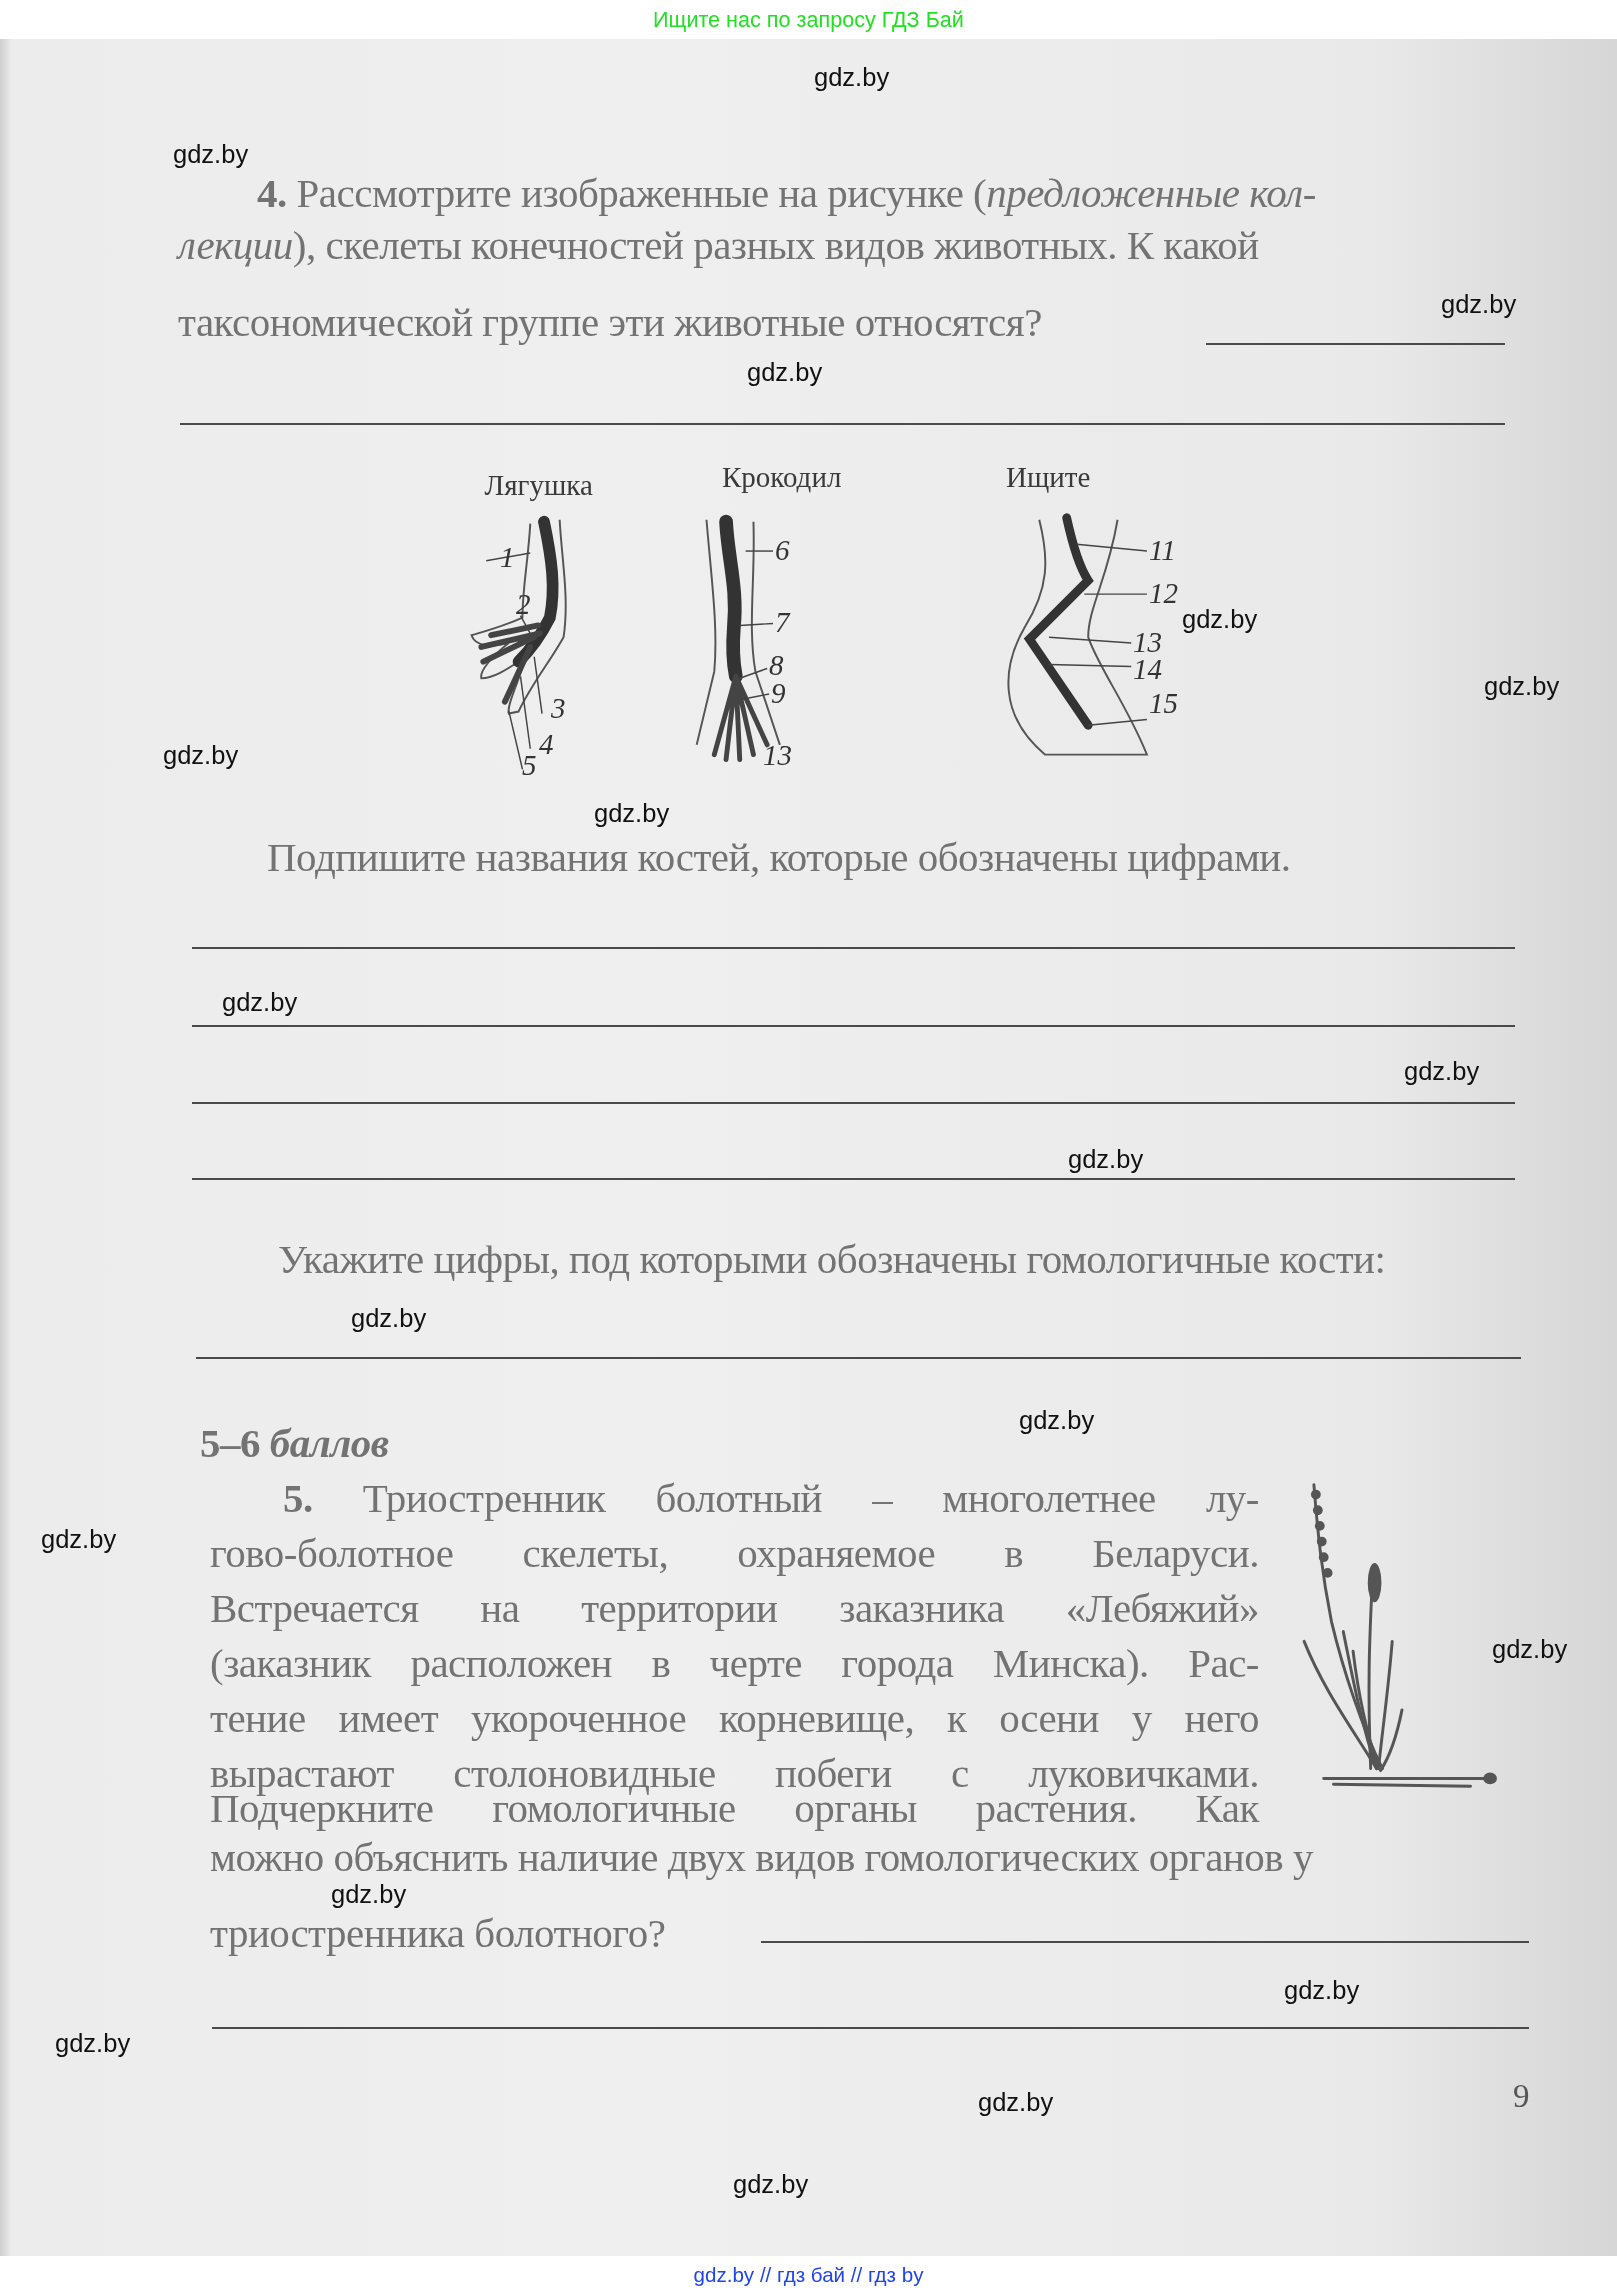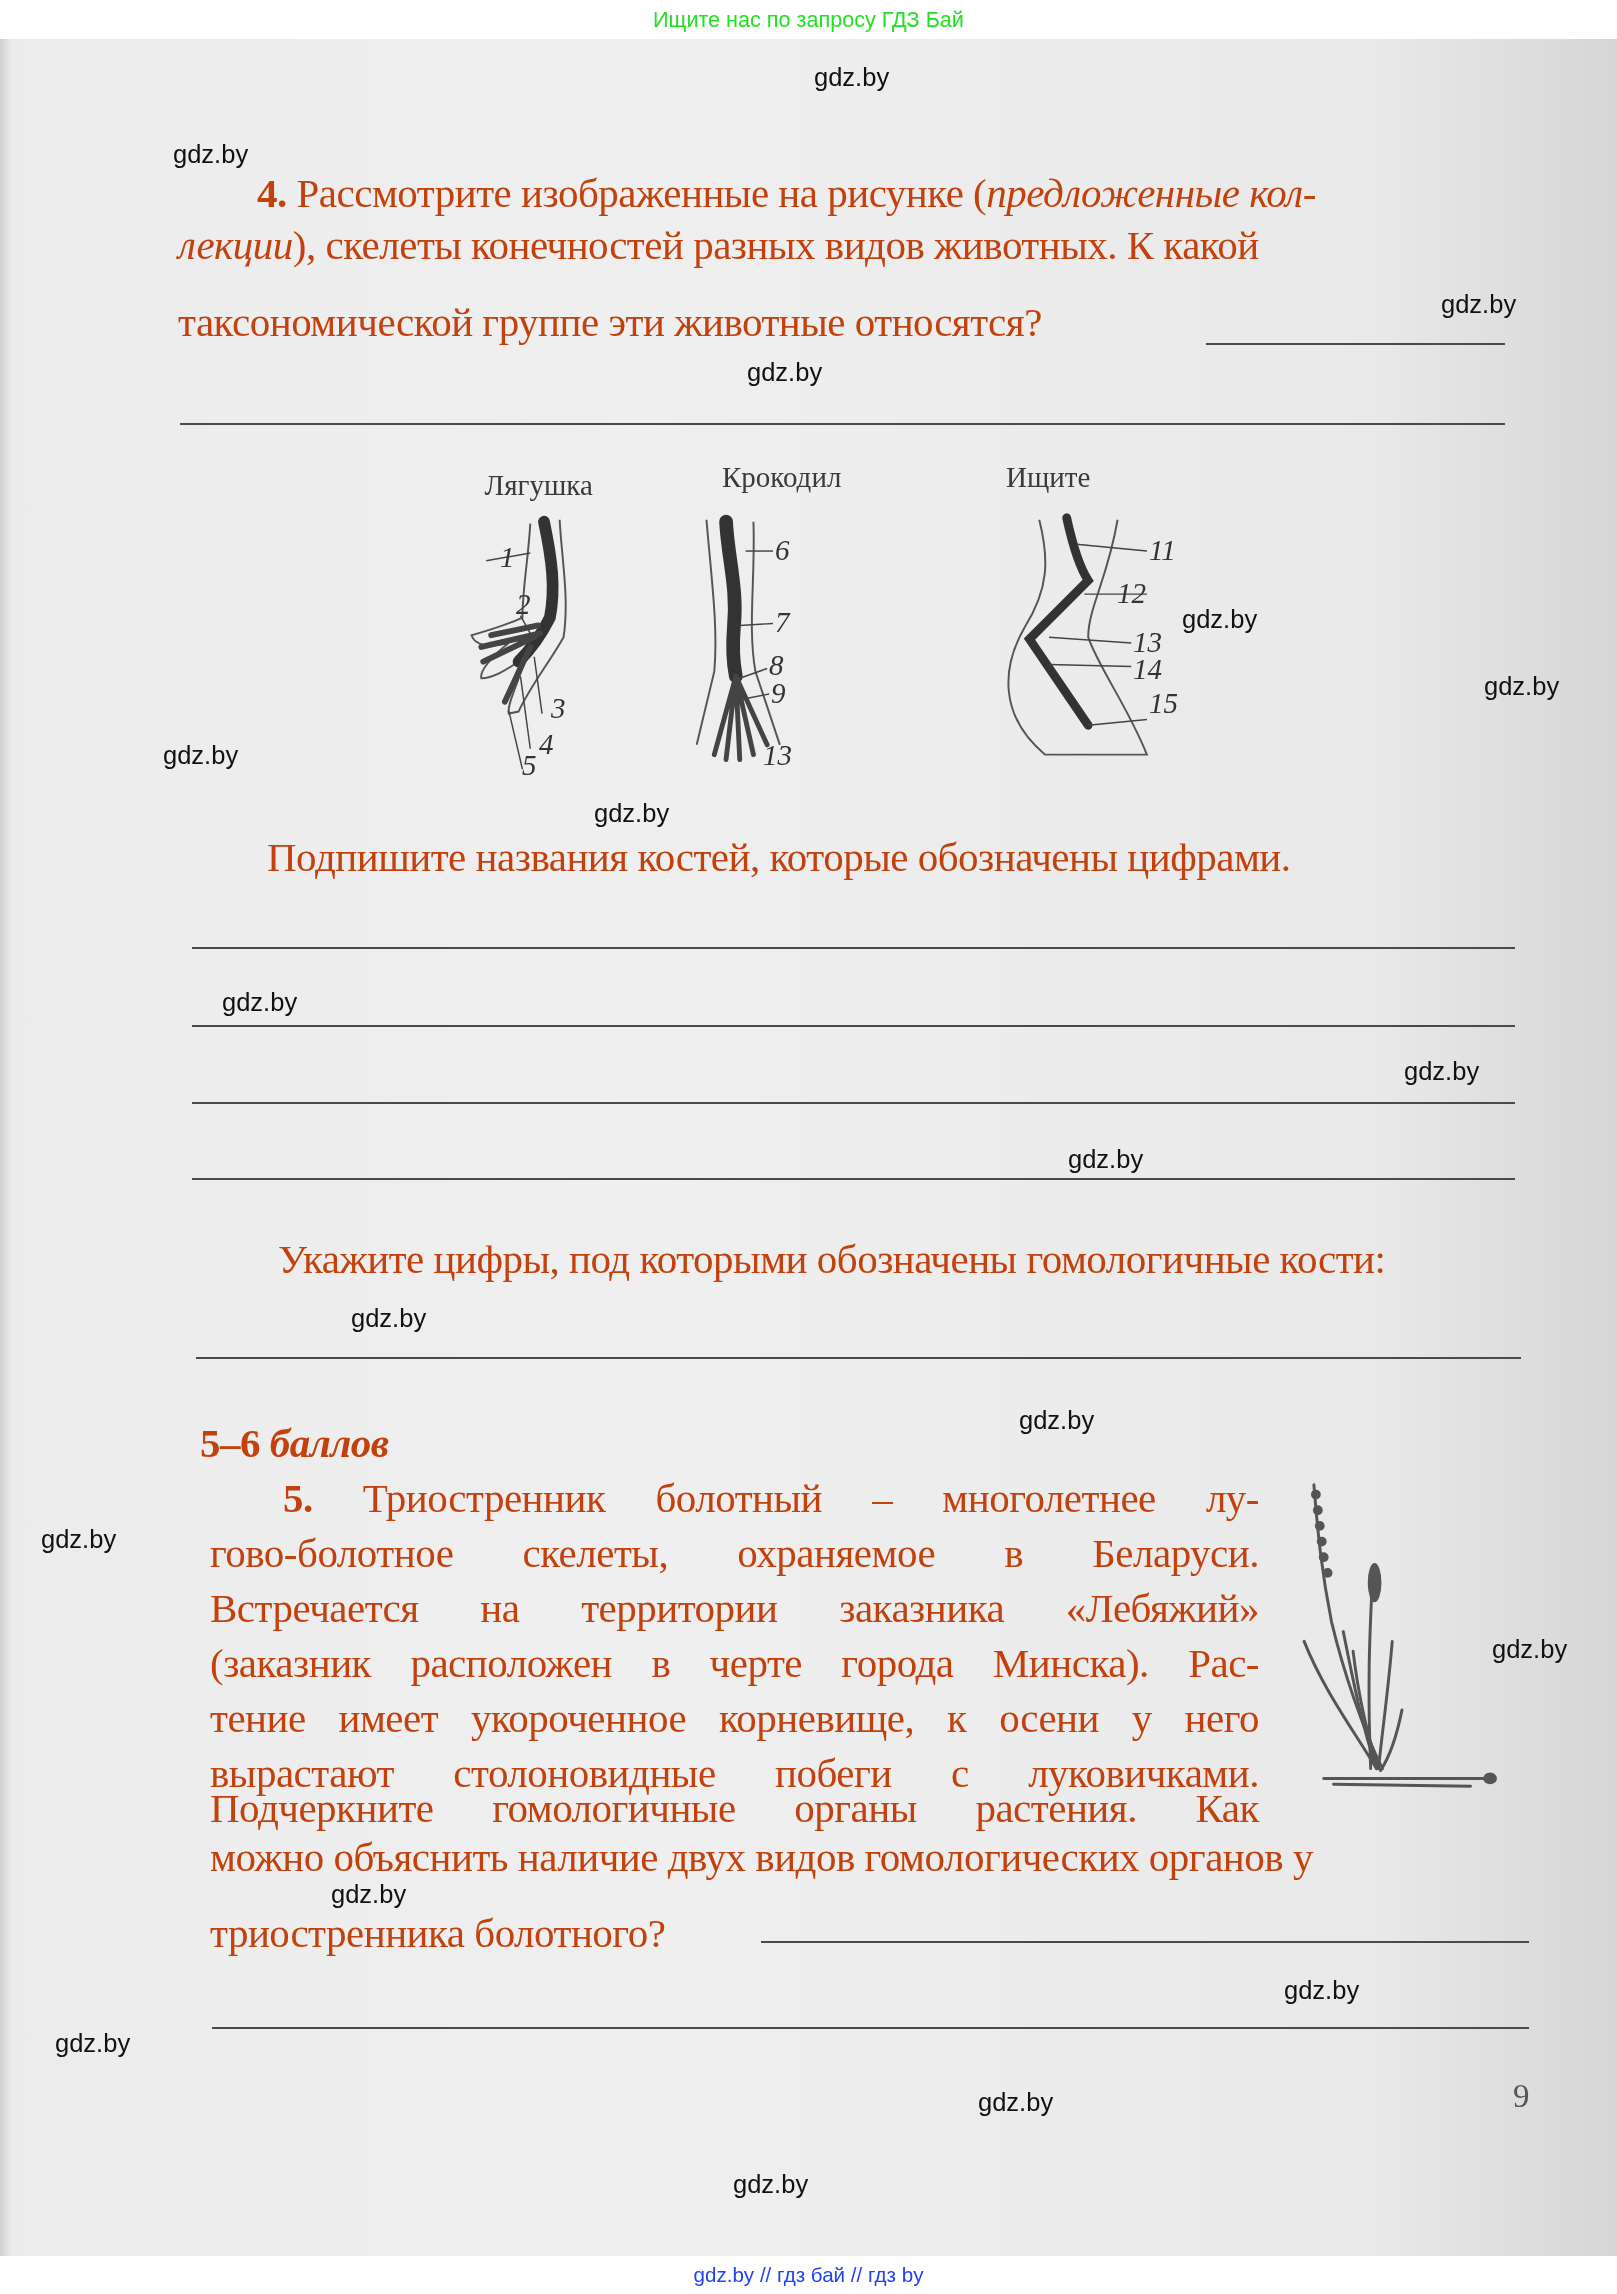--- a/index.html
+++ b/index.html
@@ -4,21 +4,21 @@
 <style>
   html, body { margin: 0; padding: 0; }
   body { width: 1617px; height: 2295px; position: relative; background: #ffffff; overflow: hidden; font-family: "Liberation Serif", serif; }
   .topbar { position: absolute; left: 0; top: 0; width: 1617px; height: 39px; background: #fff; text-align: center; }
   .topbar a { color: #22e022; font-family: "Liberation Sans", sans-serif; font-size: 21.6px; line-height: 39px; text-decoration: none; }
   .page { position: absolute; left: 0; top: 39px; width: 1617px; height: 2217px;
           background: linear-gradient(90deg, #cfcfcf 0px, #ececec 11.8px, #efefef 40%, #e9e9e9 85%, #d6d6d6 100%); }
   .bottombar { position: absolute; left: 0; top: 2256px; width: 1617px; height: 38px; background: #fff; text-align: center; }
   .bottombar span { color: #2244ee; font-family: "Liberation Sans", sans-serif; font-size: 20.6px; line-height: 38px; }
   .wm { position: absolute; font-family: "Liberation Sans", sans-serif; font-size: 25.5px; color: #111; }
-  .txt { position: absolute; font-size: 41px; color: #c2410c; white-space: nowrap; letter-spacing: -0.5px; }
+  .txt { position: absolute; font-size: 41px; color: #737373; white-space: nowrap; letter-spacing: -0.5px; }
   .justify { text-align: justify; text-align-last: justify; white-space: normal; }
   .b { font-weight: bold; }
   .i { font-style: italic; }
   .line { position: absolute; height: 2px; background: #4a4a4a; }
   .fig { position: absolute; }
   .caption { position: absolute; font-size: 29px; color: #3a3a3a; }
   .num { position: absolute; font-size: 29px; font-style: italic; color: #333; }
   .pagenum { position: absolute; font-size: 33px; color: #555; }
 </style>
 </head>
@@ -100,21 +100,21 @@
   <span class="num" style="left:55px;top:127px">2</span>
   <span class="num" style="left:90px;top:231px">3</span>
   <span class="num" style="left:78px;top:267px">4</span>
   <span class="num" style="left:61px;top:288px">5</span>
   <span class="num" style="left:314px;top:73px">6</span>
   <span class="num" style="left:314px;top:145px">7</span>
   <span class="num" style="left:308px;top:188px">8</span>
   <span class="num" style="left:310px;top:216px">9</span>
   <span class="num" style="left:302px;top:278px">13</span>
   <span class="num" style="left:688px;top:73px">11</span>
-  <span class="num" style="left:656px;top:116px">12</span>
+  <span class="num" style="left:688px;top:116px">12</span>
   <span class="num" style="left:672px;top:165px">13</span>
   <span class="num" style="left:672px;top:192px">14</span>
   <span class="num" style="left:688px;top:226px">15</span>
 </div>
 
 <div class="txt" style="left:267px;top:833px">Подпишите названия костей, которые обозначены цифрами.</div>
 <div class="line" style="left:192px;top:947px;width:1323px"></div>
 <div class="line" style="left:192px;top:1025px;width:1323px"></div>
 <div class="line" style="left:192px;top:1102px;width:1323px"></div>
 <div class="line" style="left:192px;top:1178px;width:1323px"></div>

